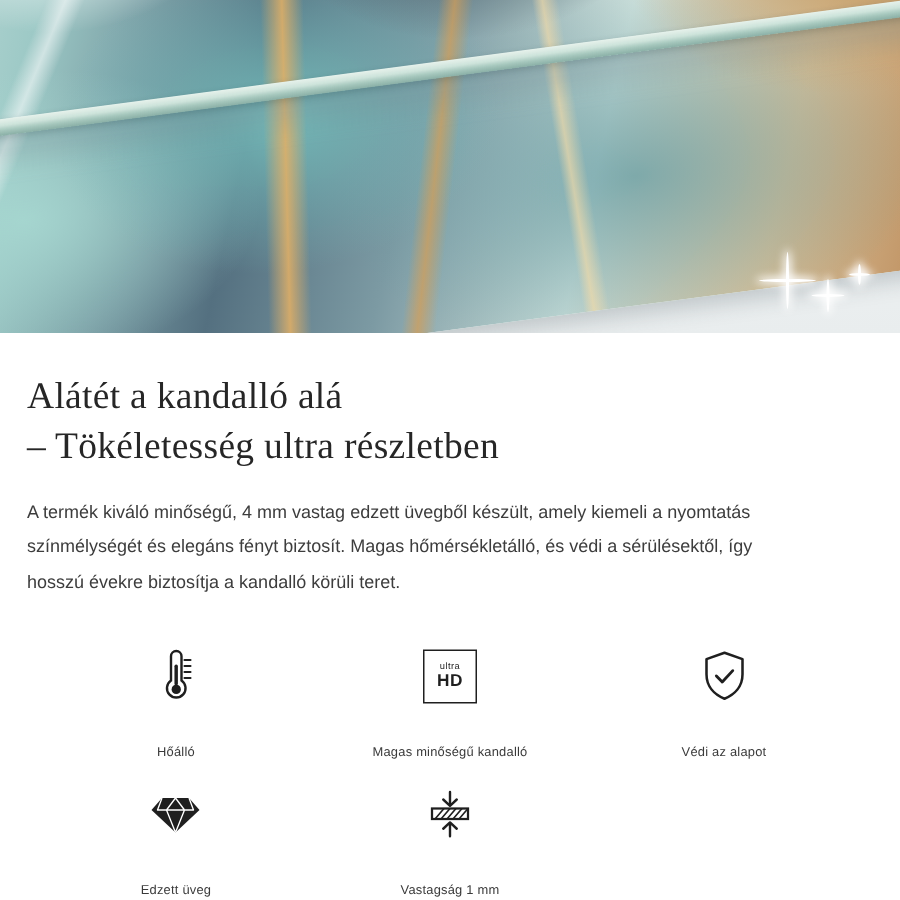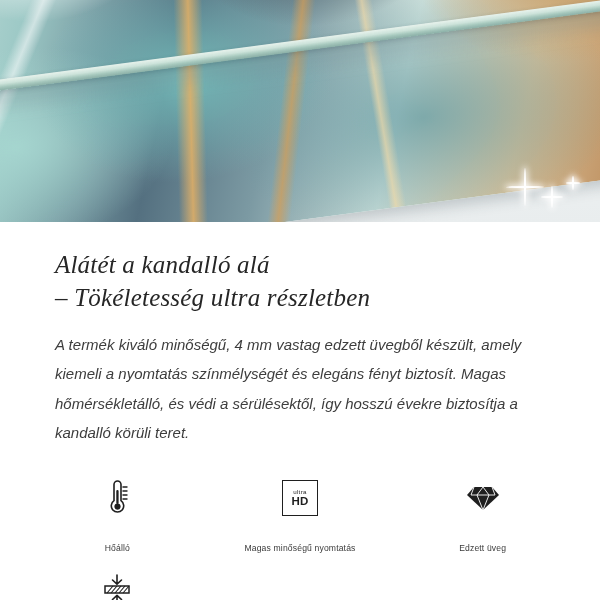--- a/index.html
+++ b/index.html
@@ -132,40 +132,39 @@
     width: 100%;
     height: 2px;
     margin-top: -1px;
   }
   .sparkle.s1 { left: 506px; top: 168px; width: 38px; height: 38px; }
   .sparkle.s2 { left: 541px; top: 186px; width: 22px; height: 22px; }
   .sparkle.s3 { left: 566px; top: 176px; width: 14px; height: 14px; }
 
   
   .content {
-    padding: 26px 36px 0 55px;
-    font-style: italic;
+    padding: 26px 36px 0 18px;
   }
 
   .headline {
     font-family: "Liberation Serif", serif;
     font-size: 25px;
     line-height: 1.32;
     color: #262626;
     font-weight: 400;
     margin: 0 0 16px 0;
     letter-spacing: 0.2px;
   }
   .headline .line2 {
     display: block;
   }
 
   .paragraph {
     font-family: "Liberation Sans", sans-serif;
-    font-size: 15px;
+    font-size: 12px;
     line-height: 1.95;
     color: #3d3d3d;
     margin: 0;
     max-width: 524px;
   }
 
   
   .features {
     margin: 30px 0 0 0;
     padding: 0 26px;
@@ -259,23 +258,32 @@
       <div class="feature-label">Hőálló</div>
     </div>
 
     <div class="feature">
       <div class="feature-icon">
         <div class="ultrahd-box">
           <span class="u1">ultra</span>
           <span class="u2">HD</span>
         </div>
       </div>
-      <div class="feature-label">Magas minőségű nyomtatás</div>
-    </div>
-
+      <div class="feature-label">Magas minőségű kandalló</div>
+    </div>
+
+    <div class="feature">
+      <div class="feature-icon">
+        <svg width="34" height="38" viewBox="0 0 34 38" fill="none" xmlns="http://www.w3.org/2000/svg">
+          <path d="M17 3.2 29 7.4v10.1c0 8.1-5.2 13.6-12 16.3-6.8-2.7-12-8.2-12-16.3V7.4L17 3.2z" stroke="#1f1f1f" stroke-width="1.7" stroke-linejoin="round"></path>
+          <path d="m11.6 18.6 3.9 4.1 7-7.6" stroke="#1f1f1f" stroke-width="1.9" stroke-linecap="round" stroke-linejoin="round"></path>
+        </svg>
+      </div>
+      <div class="feature-label">Védi az alapot</div>
+    </div>
 
     <div class="feature">
       <div class="feature-icon">
         <svg width="36" height="32" viewBox="0 0 36 32" fill="none" xmlns="http://www.w3.org/2000/svg">
           <path d="M9 5h18l7 8-16 15L2 13l7-8z" fill="#1f1f1f"></path>
           <path d="M9 5 6 13h24L27 5M18 28 12 13l6-8 6 8-6 15" stroke="#ffffff" stroke-width="0.9" stroke-linejoin="round" fill="none"></path>
         </svg>
       </div>
       <div class="feature-label">Edzett üveg</div>
     </div>

